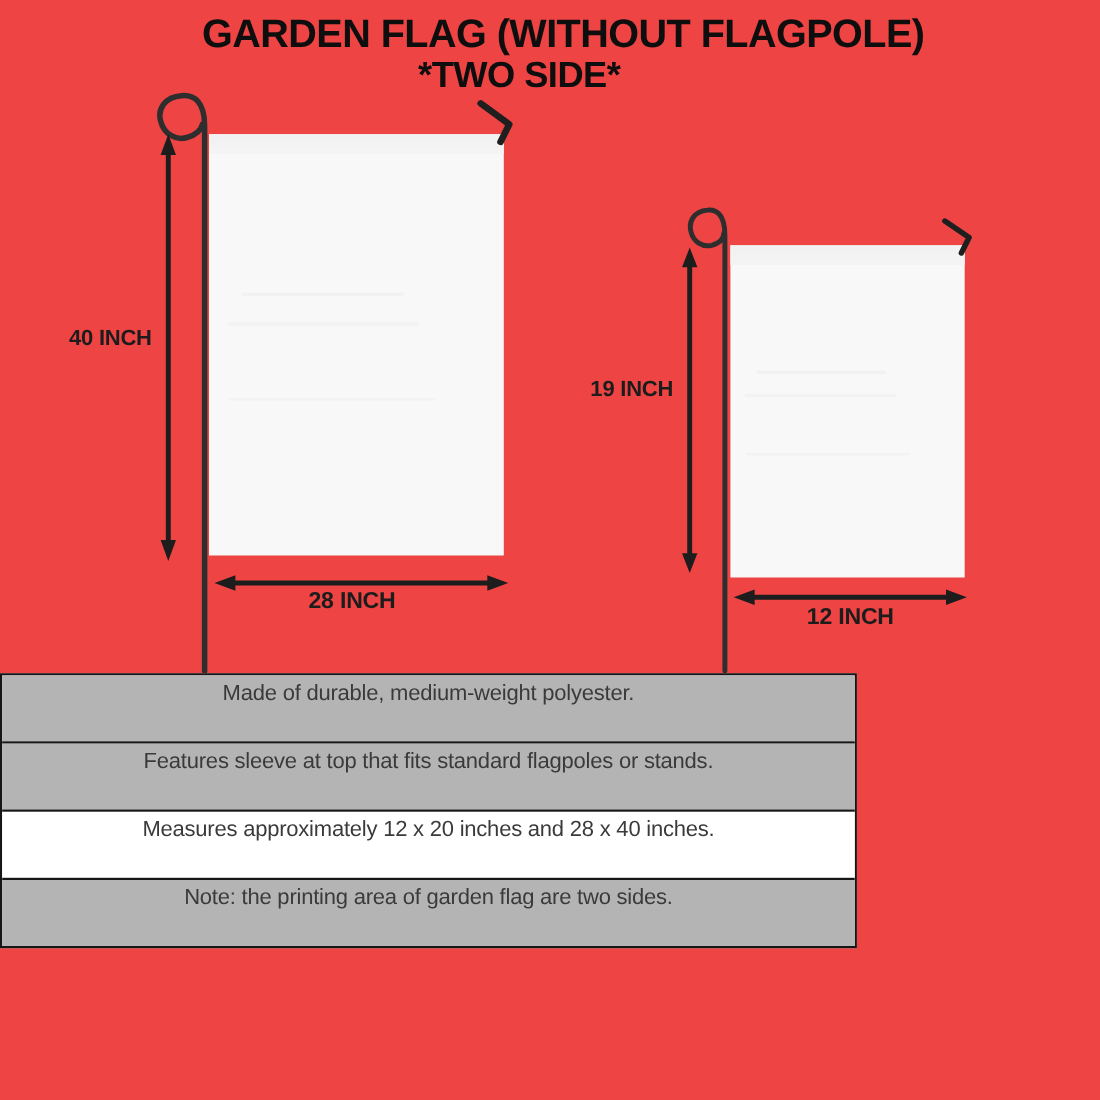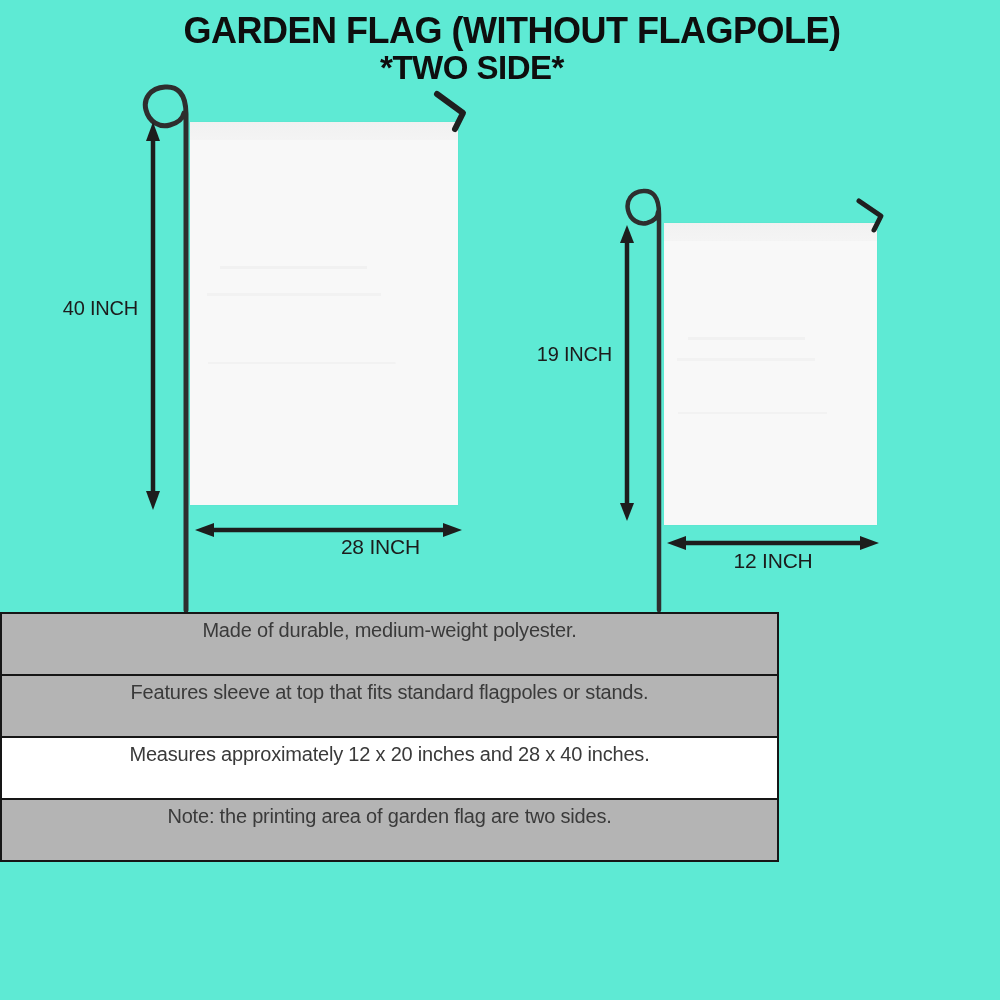--- a/index.html
+++ b/index.html
@@ -1,19 +1,19 @@
 <!DOCTYPE html>
 <html><head>
 <meta charset="utf-8">
 <style>
   html,body{margin:0;padding:0;background:#ffffff;}
   #stage{
     position:relative;
     width:1000px;height:1000px;
-    background:#5eead4;
+    background:#ef4444;
     font-family:"Liberation Sans", sans-serif;
     overflow:hidden;
   }
   
   .title-line1{
     position:absolute;top:10px;left:0;width:1000px;
     text-align:center;transform:translateX(12px);
     font-size:36px;font-weight:bold;color:#0e0e0e;
     letter-spacing:-0.5px;white-space:nowrap;
   }
@@ -43,25 +43,25 @@
   #diagram-svg{position:absolute;left:0;top:0;width:1000px;height:620px;}
   .pole{stroke:#2e2e2e;stroke-width:5;fill:none;stroke-linecap:round;}
   .pole-small{stroke-width:4.5;}
   .hook{stroke:#1f1f1f;stroke-width:6;fill:none;stroke-linecap:round;stroke-linejoin:round;}
   .hook-small{stroke-width:5;}
   .arrow-line{stroke:#1d1d1d;stroke-width:4.5;}
   .arrow-head{fill:#1d1d1d;stroke:none;}
   
   .dim-label{
     position:absolute;
-    font-weight:normal;color:#1c1c1c;
+    font-weight:bold;color:#1c1c1c;
     font-size:20px;letter-spacing:-0.2px;white-space:nowrap;
   }
   .lbl-40{left:38px;top:297px;width:100px;text-align:right;}
-  .lbl-28{left:220px;top:535px;width:200px;text-align:right;font-size:21px;}
+  .lbl-28{left:220px;top:535px;width:200px;text-align:center;font-size:21px;}
   .lbl-18{left:512px;top:343px;width:100px;text-align:right;}
   .lbl-12{left:673px;top:549px;width:200px;text-align:center;font-size:21px;}
   
   .features{
     position:absolute;left:0;top:612px;width:779px;
     border:2px solid #161616;background:#ffffff;
     box-sizing:border-box;
   }
   .feature-row{
     height:55px;

